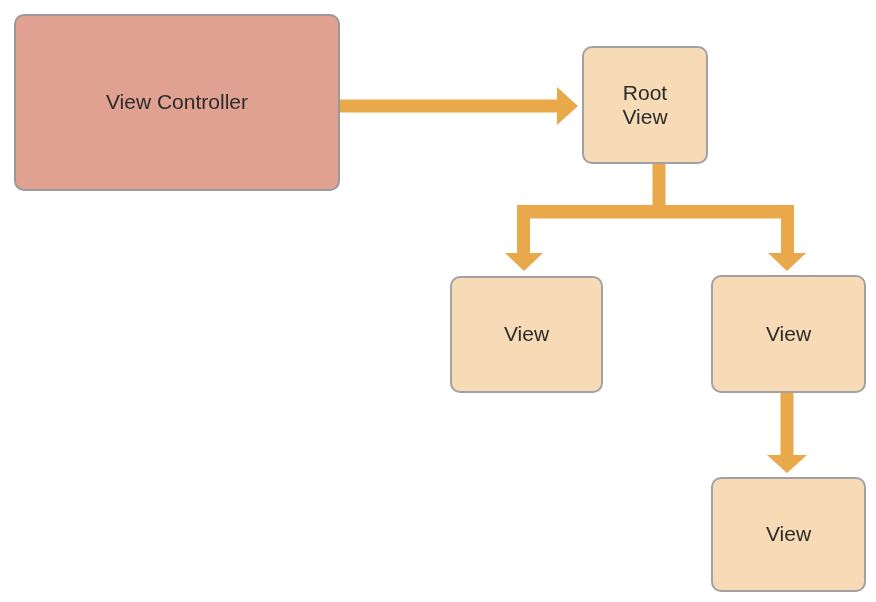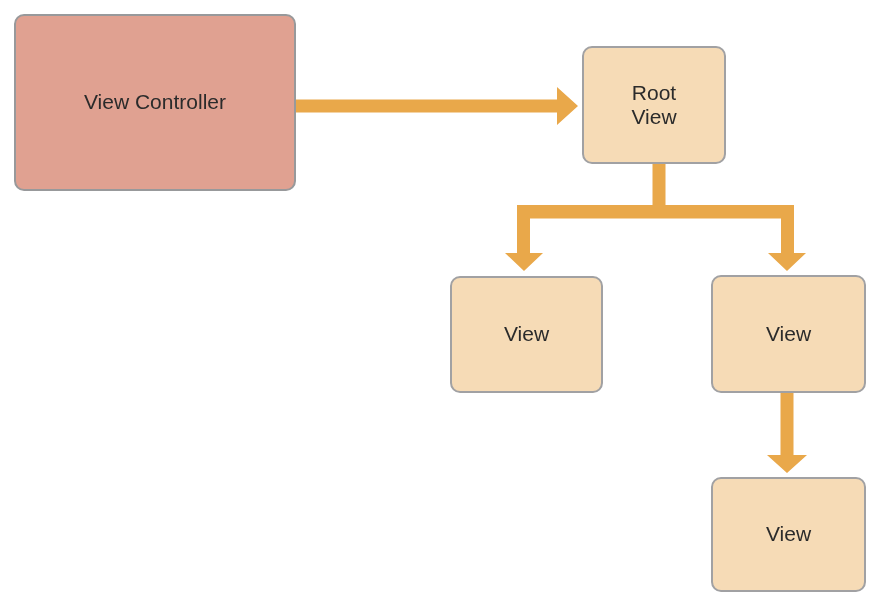--- a/index.html
+++ b/index.html
@@ -34,33 +34,33 @@
     font-size: 21px;
     line-height: 1.15;
     color: #2b2b2b;
   }
   .node .label {
     white-space: pre-line;
   }
   .node-controller {
     left: 14px;
     top: 14px;
-    width: 282px;
+    width: 326px;
     height: 177px;
     background: #e0a191;
     border: 2px solid #98999b;
   }
   .node-view {
     background: #f6dbb6;
     border: 2px solid #a1a1a3;
   }
   .node-root {
     left: 582px;
     top: 46px;
-    width: 144px;
+    width: 126px;
     height: 118px;
   }
   .node-view-left {
     left: 450px;
     top: 276px;
     width: 153px;
     height: 117px;
   }
   .node-view-right {
     left: 711px;

